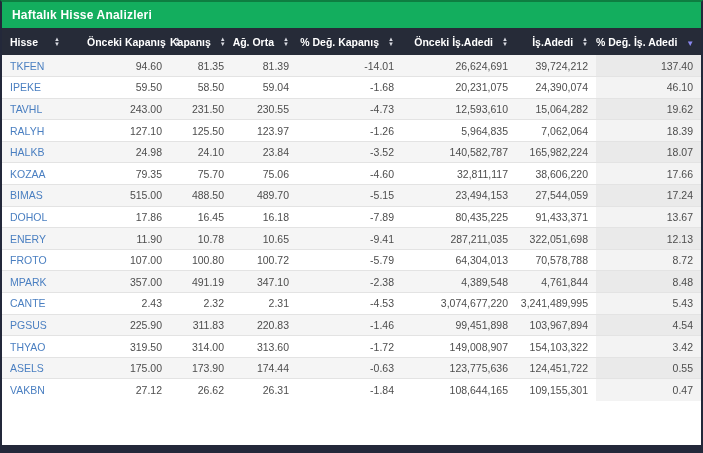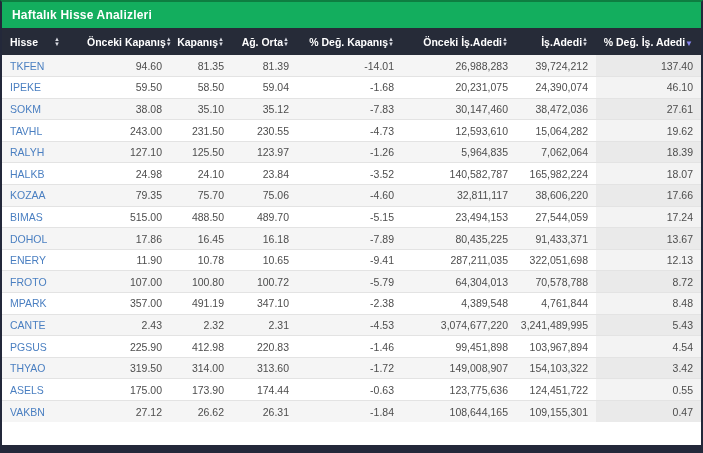--- a/index.html
+++ b/index.html
@@ -40,21 +40,21 @@
     background: #262b38;
     color: #fff;
     font-size: 10.5px; font-weight: bold;
     height: 27px;
     padding: 0 8px 0 0;
     text-align: right;
     white-space: nowrap;
     cursor: pointer;
   }
   thead th.col-0 { text-align: left; padding-left: 8px; }
-  .th-inner { display: inline-flex; align-items: center; gap: 0; }
+  .th-inner { display: inline-flex; align-items: center; gap: 9px; }
   th.col-0 .th-inner { gap: 16px; }
 
   .sort-arrows { display: inline-flex; flex-direction: column; line-height: 4.5px; }
   .sort-arrows span { font-size: 6px; color: #d9dbe2; }
   .sort-desc-arrow { font-size: 8px; color: #8a88f0; position: relative; top: 2px; }
 
   tbody tr { height: 21.6px; }
   tbody tr + tr td { border-top: 1px solid #e3e3e3; }
   tbody tr:nth-child(odd) td { background: #f5f5f5; }
   tbody tr:nth-child(even) td { background: #ffffff; }
@@ -161,45 +161,35 @@
               </span></th>
           </tr>
         </thead>
       <tbody id="body-rows">
           <tr>
             <td class="ticker">TKFEN</td>
             <td>94.60</td>
             <td>81.35</td>
             <td>81.39</td>
             <td>-14.01</td>
-            <td>26,988,283</td>
+            <td>26,624,691</td>
             <td>39,724,212</td>
             <td class="sorted-col">137.40</td>
           </tr>
           <tr>
             <td class="ticker">IPEKE</td>
             <td>59.50</td>
             <td>58.50</td>
             <td>59.04</td>
             <td>-1.68</td>
             <td>20,231,075</td>
             <td>24,390,074</td>
             <td class="sorted-col">46.10</td>
           </tr>
           <tr>
-            <td class="ticker">SOKM</td>
-            <td>38.08</td>
-            <td>35.10</td>
-            <td>35.12</td>
-            <td>-7.83</td>
-            <td>30,147,460</td>
-            <td>38,472,036</td>
-            <td class="sorted-col">27.61</td>
-          </tr>
-          <tr>
             <td class="ticker">TAVHL</td>
             <td>243.00</td>
             <td>231.50</td>
             <td>230.55</td>
             <td>-4.73</td>
             <td>12,593,610</td>
             <td>15,064,282</td>
             <td class="sorted-col">19.62</td>
           </tr>
           <tr>
@@ -288,21 +278,21 @@
             <td>2.32</td>
             <td>2.31</td>
             <td>-4.53</td>
             <td>3,074,677,220</td>
             <td>3,241,489,995</td>
             <td class="sorted-col">5.43</td>
           </tr>
           <tr>
             <td class="ticker">PGSUS</td>
             <td>225.90</td>
-            <td>412.98</td>
+            <td>311.83</td>
             <td>220.83</td>
             <td>-1.46</td>
             <td>99,451,898</td>
             <td>103,967,894</td>
             <td class="sorted-col">4.54</td>
           </tr>
           <tr>
             <td class="ticker">THYAO</td>
             <td>319.50</td>
             <td>314.00</td>

